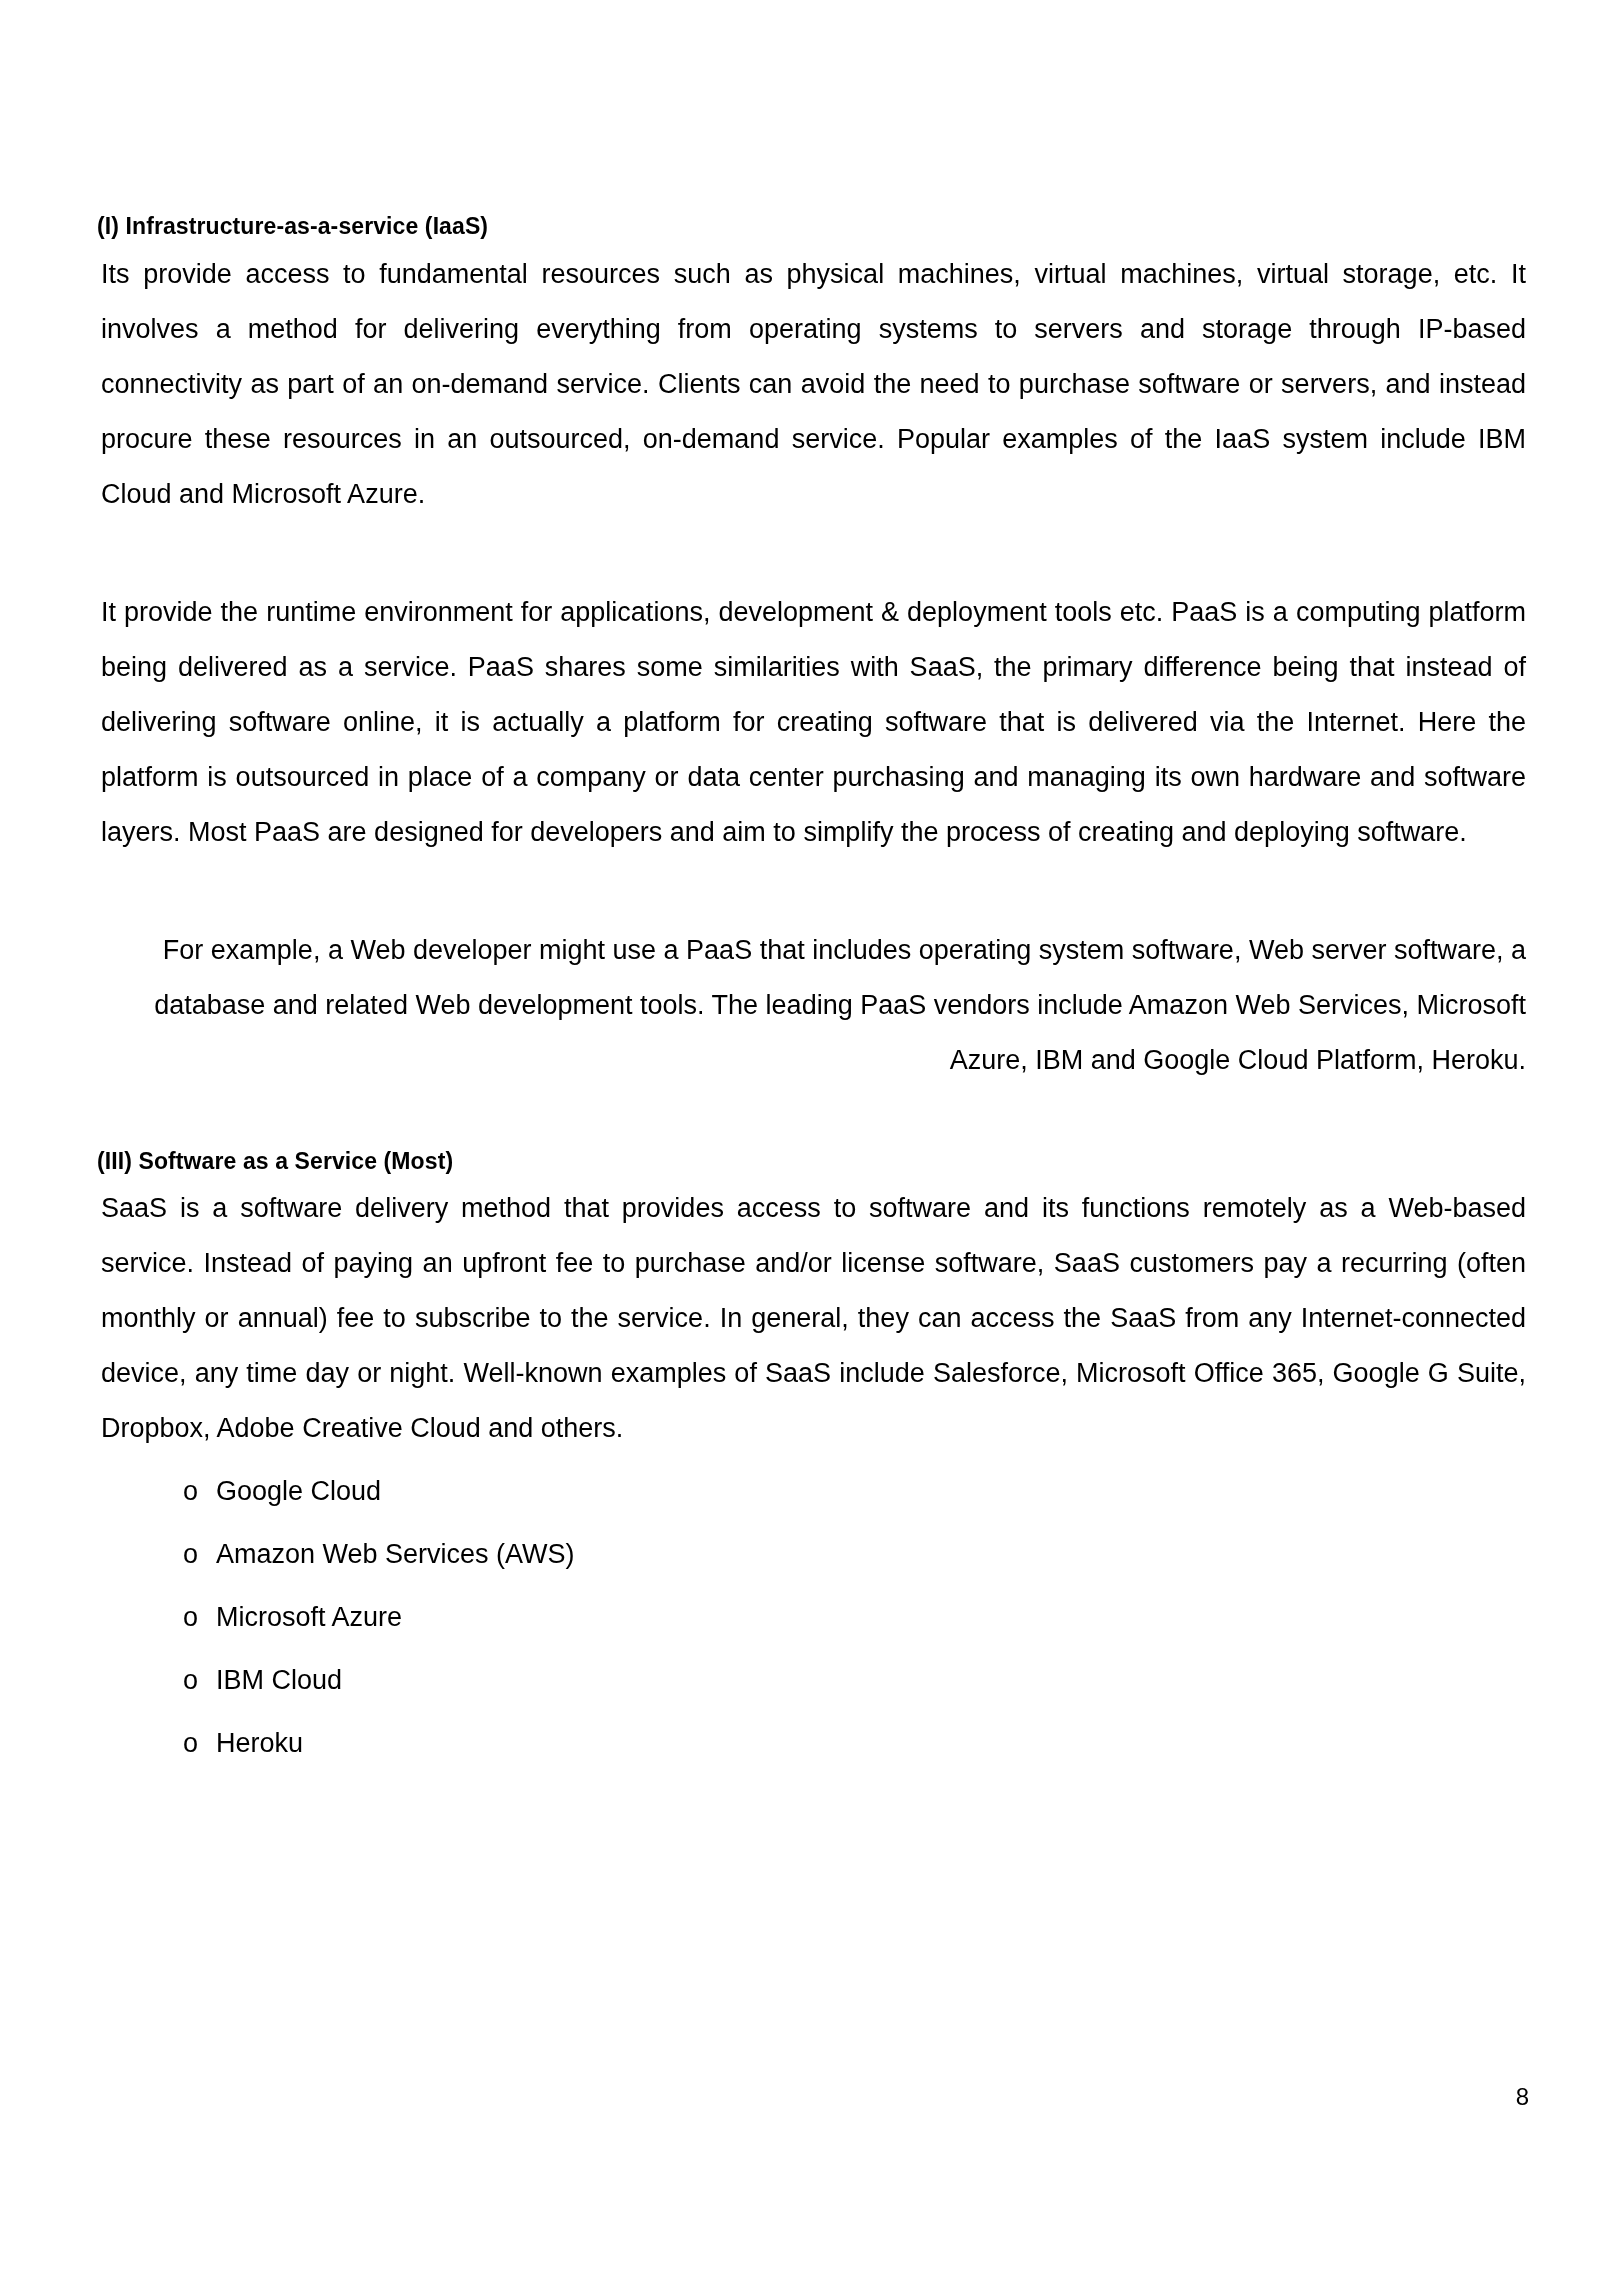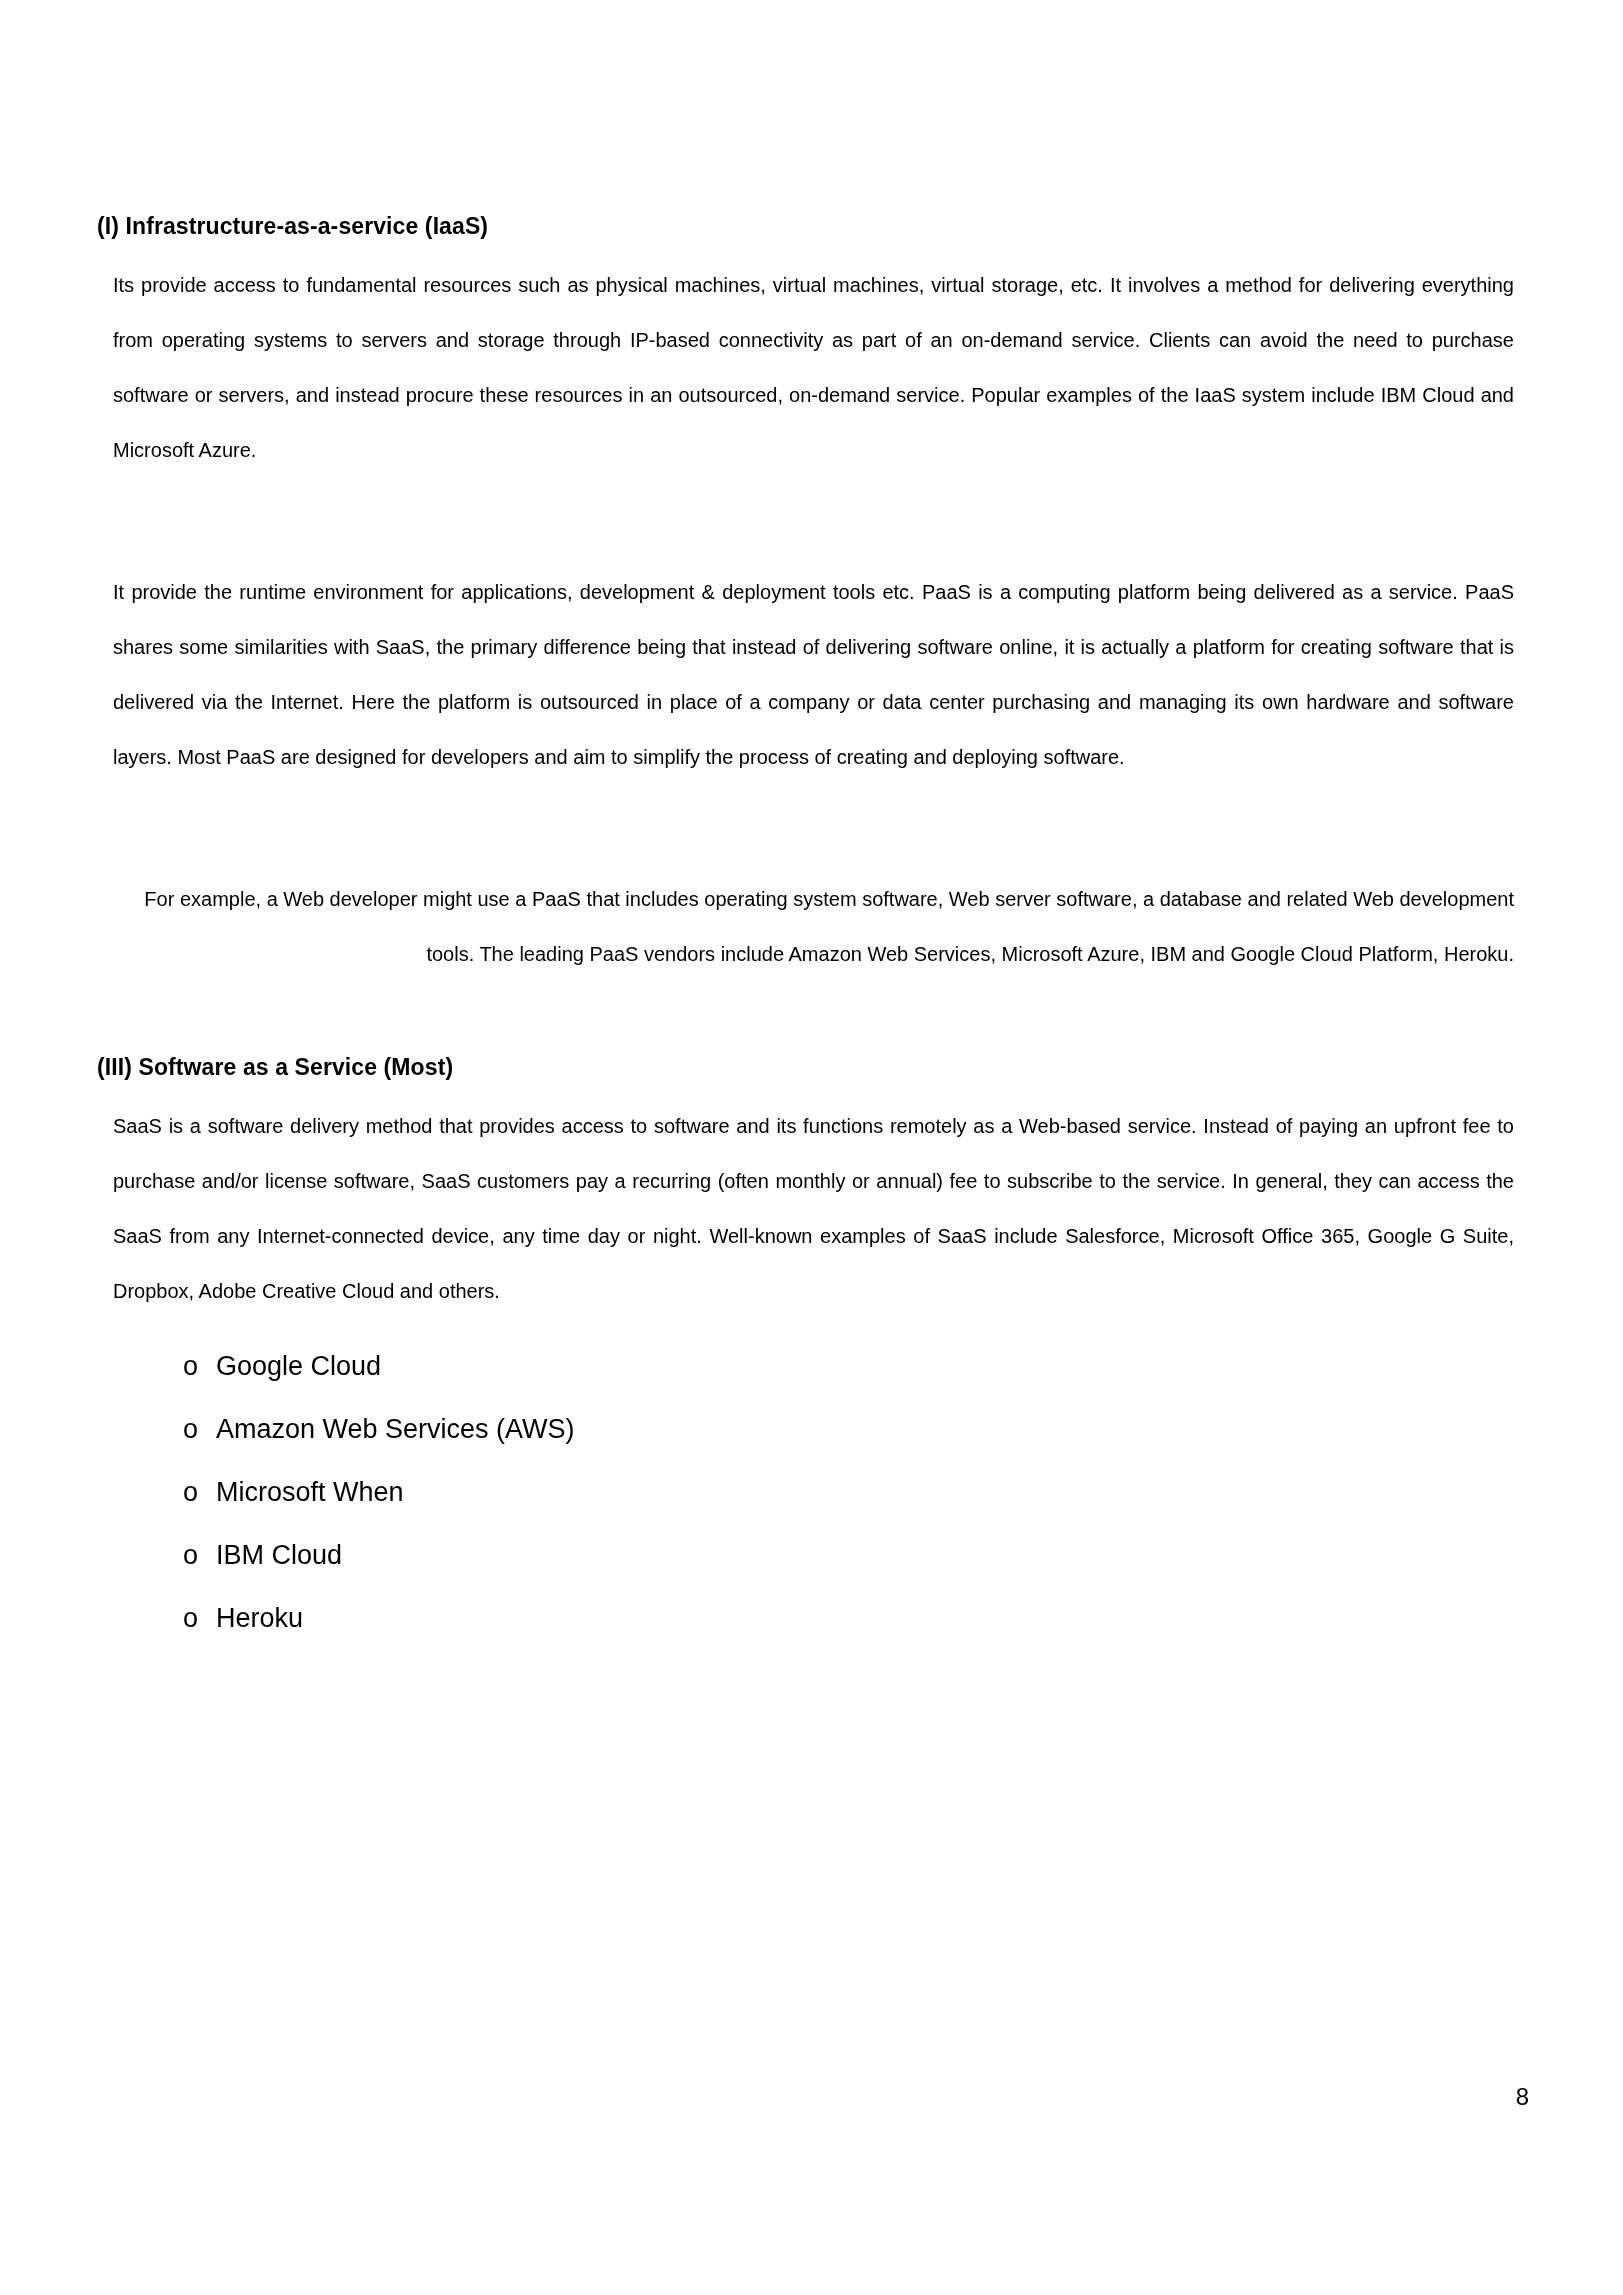--- a/index.html
+++ b/index.html
@@ -26,25 +26,25 @@
     width: 1433px;
   }
   .heading {
     font-size: 23px;
     font-weight: bold;
     line-height: 1.30;
     margin: 0 0 4.8px 0;
     letter-spacing: 0.1px;
   }
   .para {
-    font-size: 20px;
+    font-size: 27px;
     line-height: 55px;
     text-align: justify;
     text-justify: inter-word;
-    margin: 16px;
+    margin: 4px;
     -webkit-hyphens: none;
     hyphens: none;
   }
   .para.last-left {
     text-align: right;
   }
   .spacer {
     height: 55px;
   }
   .bullet-list {
@@ -104,21 +104,21 @@
         <li class="bullet-item">
           <span class="bullet-marker">o</span>
           <span>Google Cloud</span>
         </li>
         <li class="bullet-item">
           <span class="bullet-marker">o</span>
           <span>Amazon Web Services (AWS)</span>
         </li>
         <li class="bullet-item">
           <span class="bullet-marker">o</span>
-          <span>Microsoft When</span>
+          <span>Microsoft Azure</span>
         </li>
         <li class="bullet-item">
           <span class="bullet-marker">o</span>
           <span>IBM Cloud</span>
         </li>
         <li class="bullet-item">
           <span class="bullet-marker">o</span>
           <span>Heroku</span>
         </li>
       </ul>

